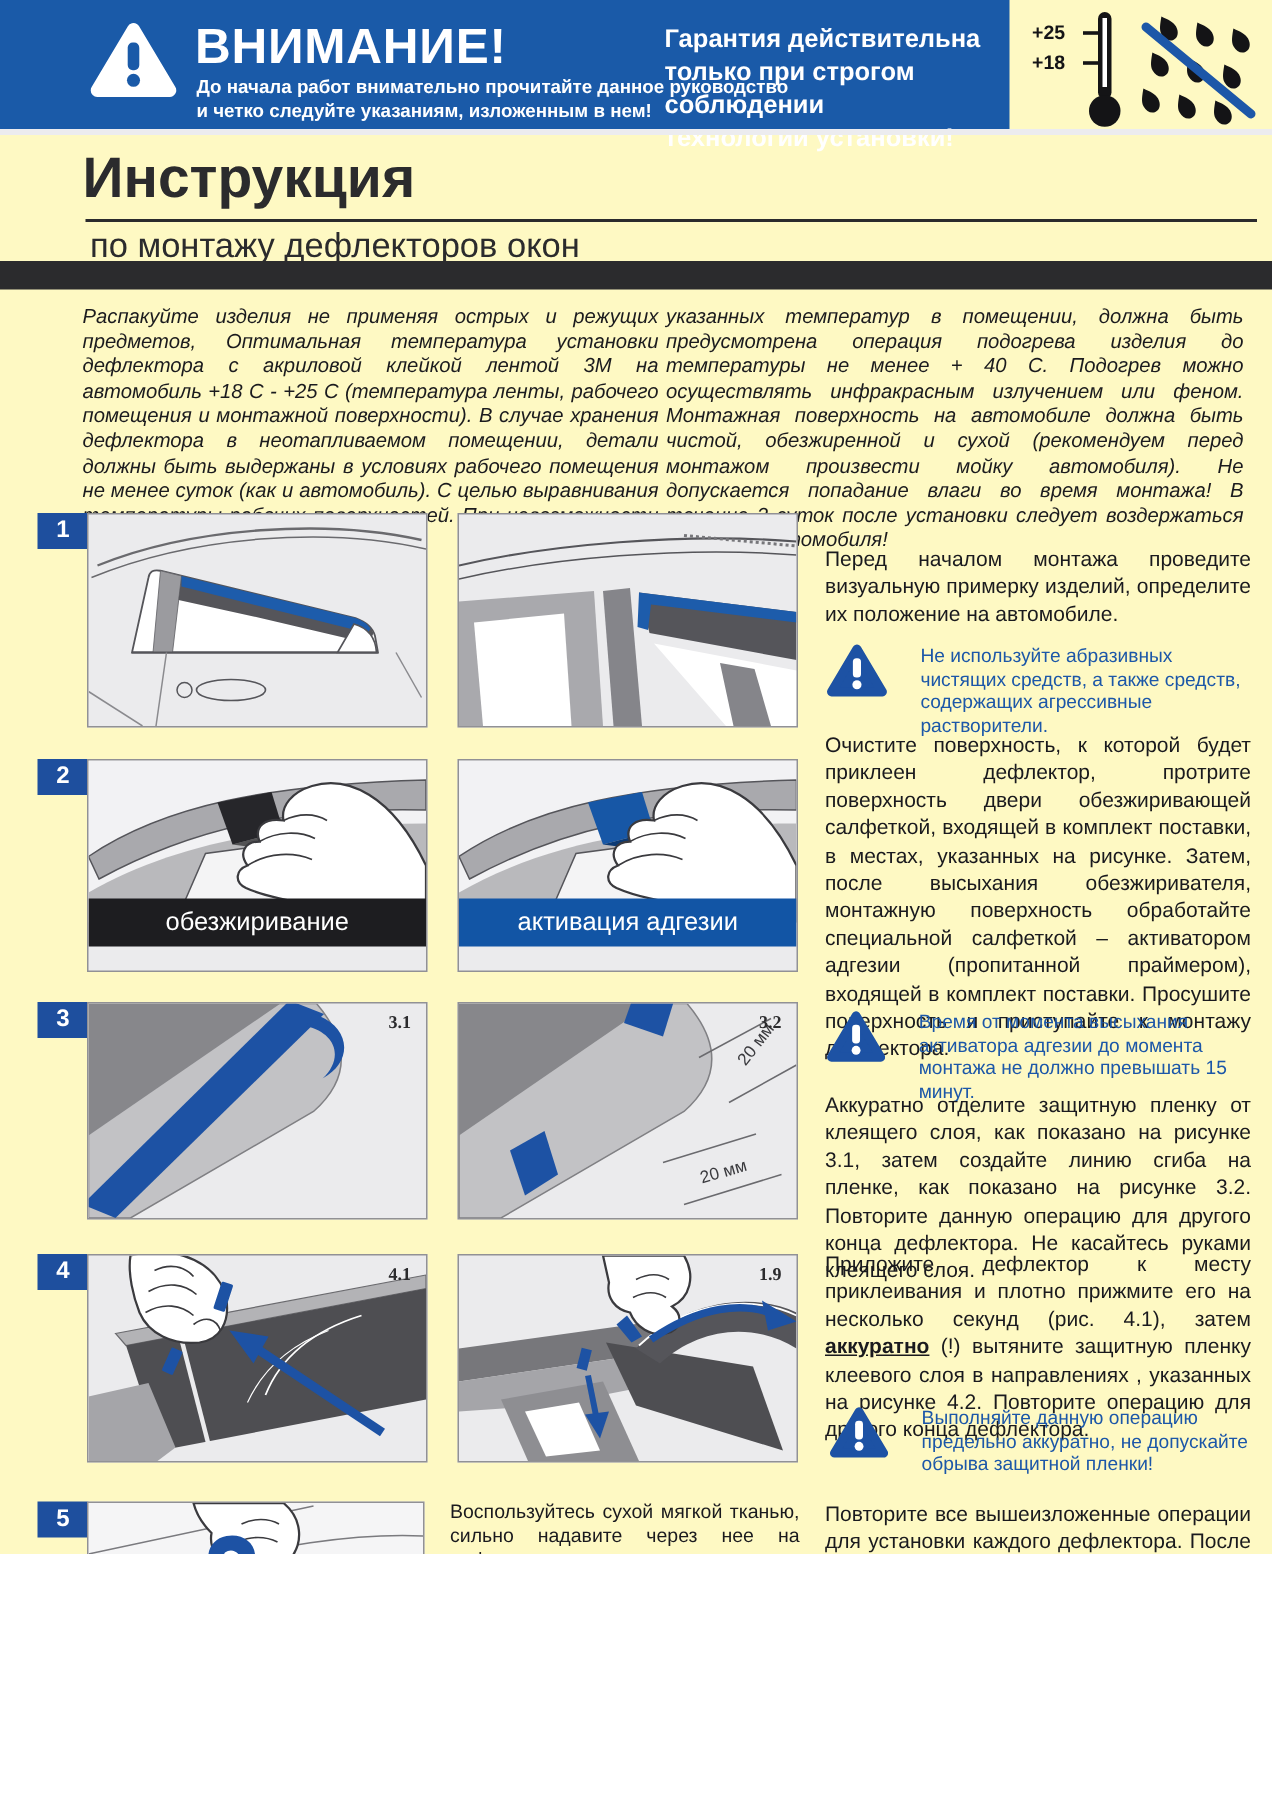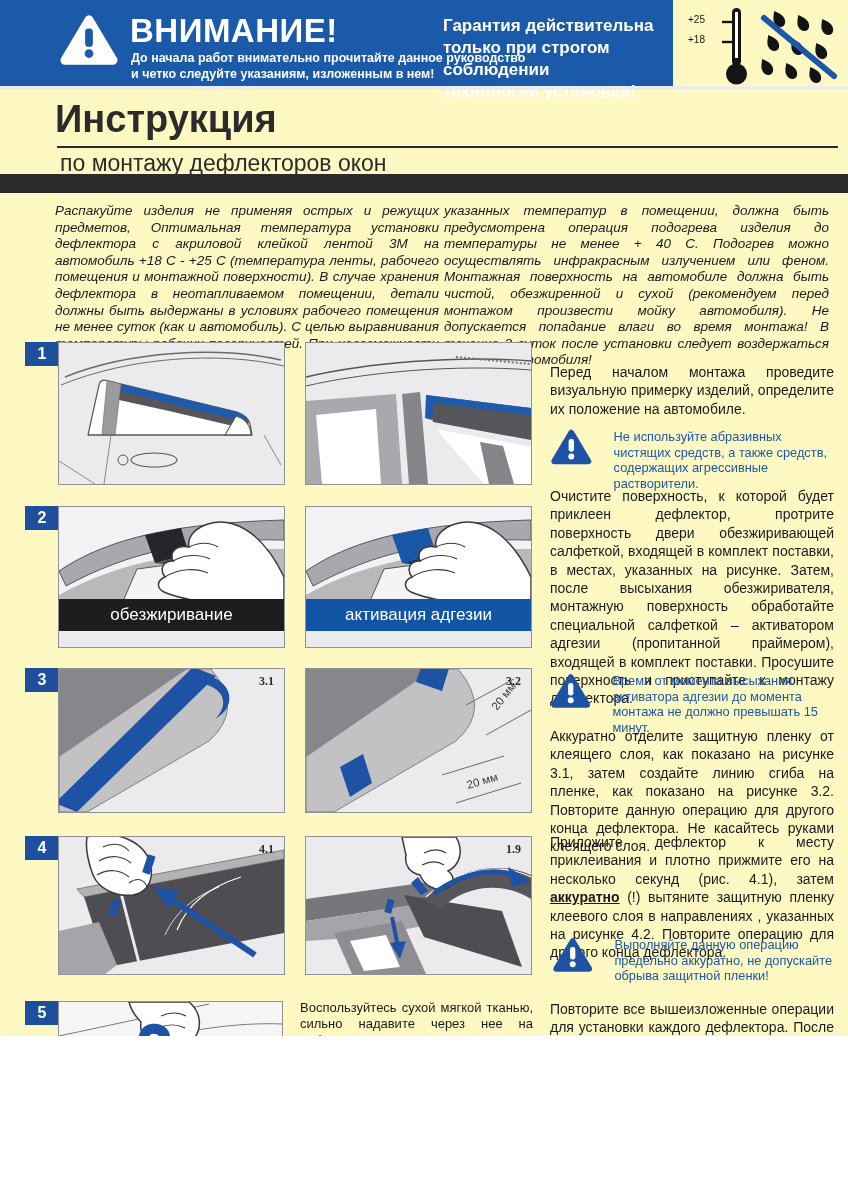--- a/index.html
+++ b/index.html
@@ -5,21 +5,21 @@
   html,body{margin:0;padding:0;background:#fff;}
   .page{position:relative;width:848px;height:1036px;background:#fef9c3;overflow:hidden;
         font-family:"Liberation Sans","DejaVu Sans",sans-serif;color:#1f1f23;}
   .abs{position:absolute;}
   
   .banner{left:0;top:0;width:673px;height:86px;background:#1a5aa8;}
   .banner-title{left:130px;top:12px;font-size:33px;font-weight:bold;color:#fff;letter-spacing:.5px;}
   .banner-sub{left:131px;top:50px;font-size:12.5px;font-weight:bold;color:#fff;line-height:16px;white-space:pre-line;}
   .warranty{left:443px;top:15px;font-size:17px;font-weight:bold;color:#fff;line-height:22px;white-space:pre-line;}
   .under-banner{left:0;top:86px;width:848px;height:4px;background:#ececef;}
-  .temp-label{font-size:10px;font-weight:normal;color:#141416;}
+  .temp-label{font-size:13px;font-weight:bold;color:#141416;}
   
   .doc-title{left:55px;top:98px;font-size:38px;font-weight:bold;color:#2b2b2d;}
   .title-rule{left:57px;top:146px;width:781px;height:2px;background:#2b2b2d;}
   .doc-subtitle{left:60px;top:150px;font-size:23px;color:#2b2b2d;}
   .dark-bar{left:0;top:174px;width:848px;height:19px;background:#2b2b2d;}
   
   .intro{font-style:italic;font-size:13.5px;line-height:16.6px;text-align:justify;color:#1b1b1e;}
   
   .badge{width:34px;height:24px;background:#1e4f9e;color:#fff;font-weight:bold;font-size:16px;
          display:flex;align-items:center;justify-content:center;}

